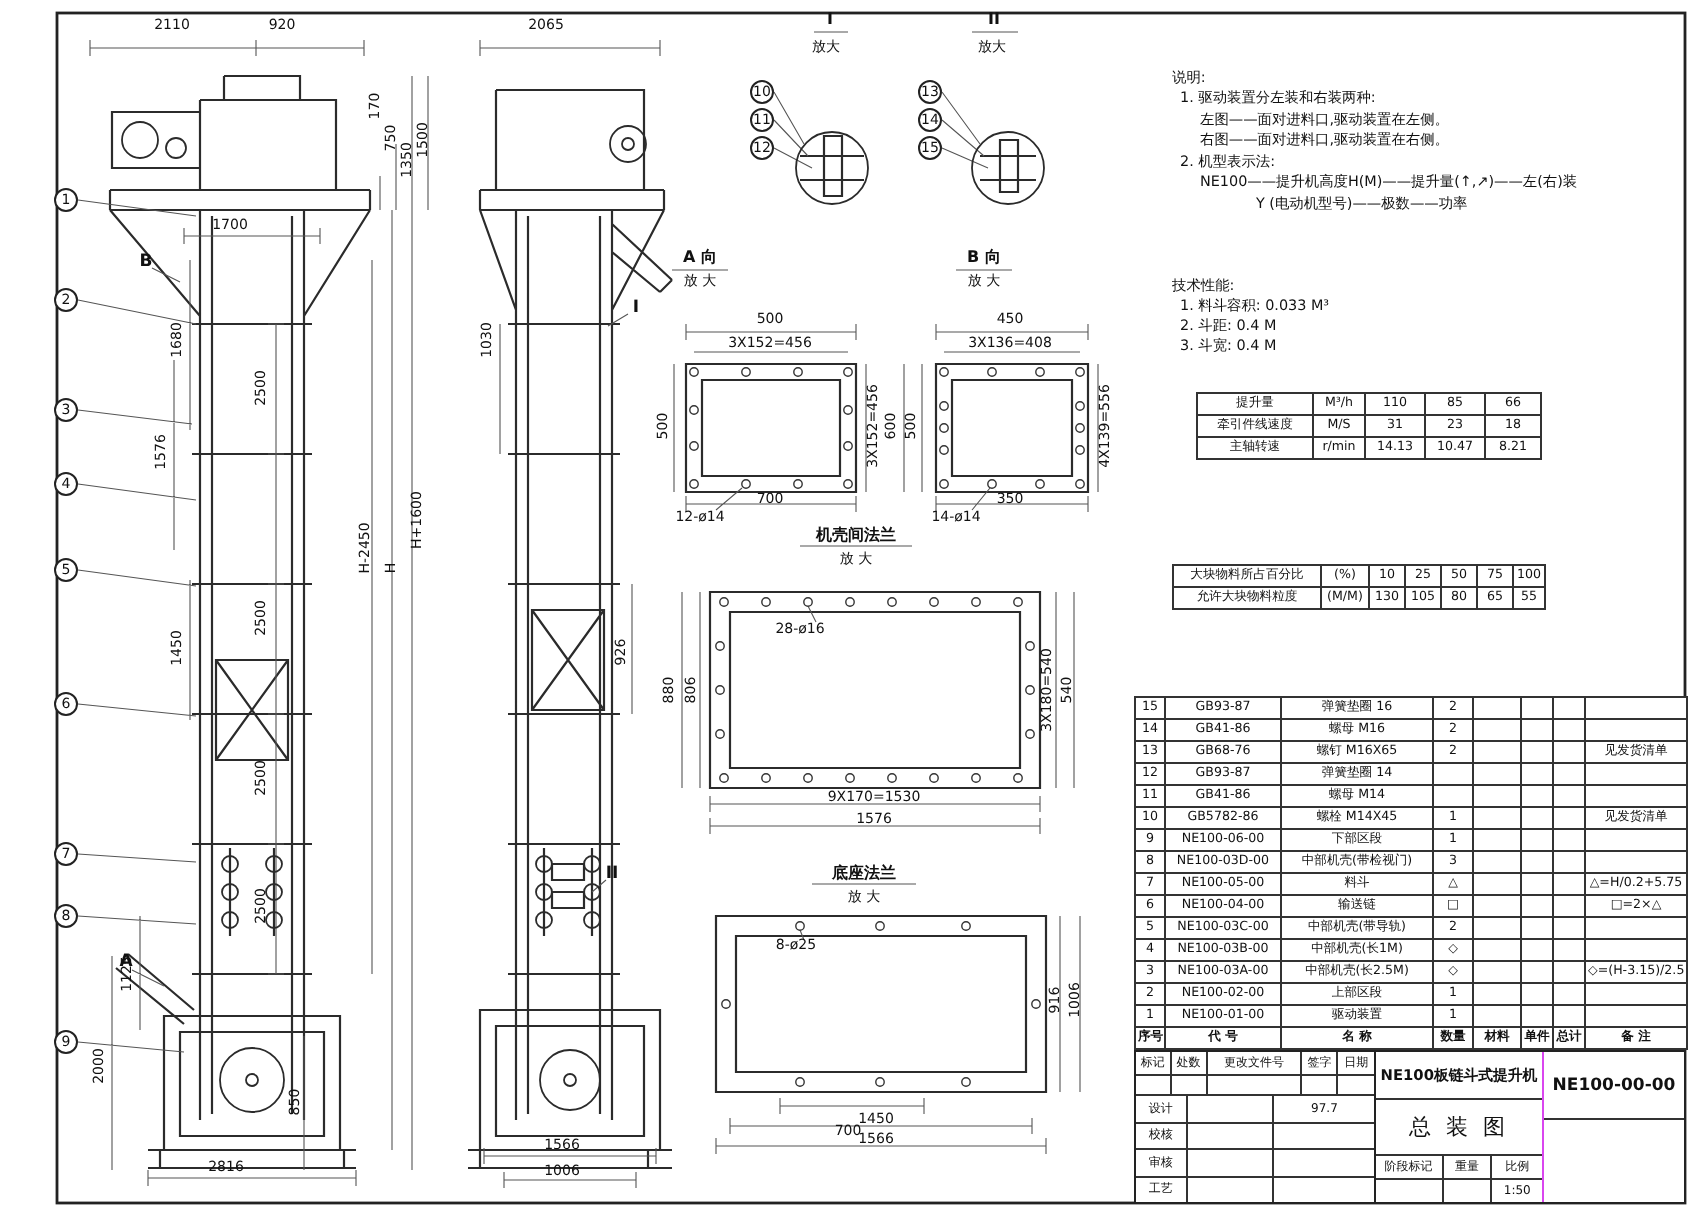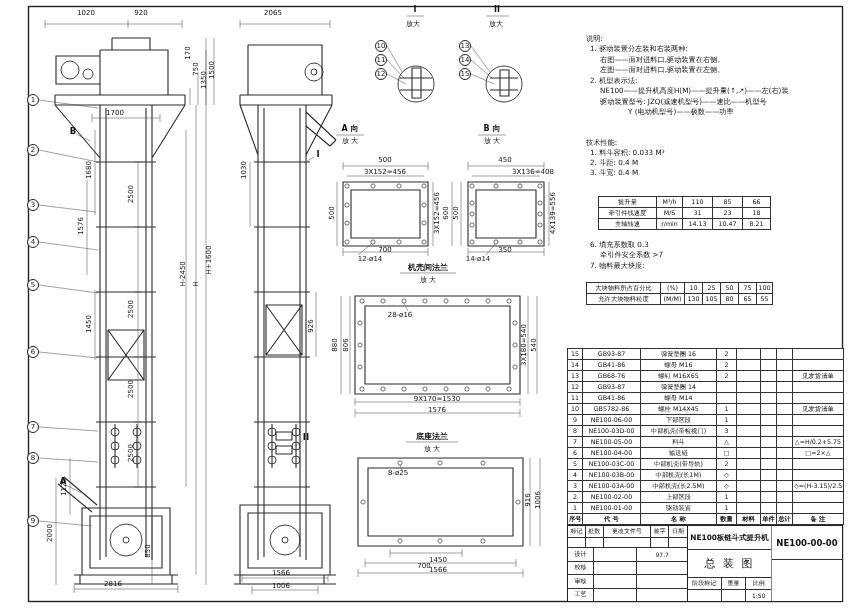--- a/index.html
+++ b/index.html
@@ -200,21 +200,21 @@
       <circle cx="400" cy="541" r="2.1" class="h"></circle>
       <circle cx="440" cy="463" r="2.1" class="h"></circle>
       <circle cx="440" cy="541" r="2.1" class="h"></circle>
       <circle cx="483" cy="463" r="2.1" class="h"></circle>
       <circle cx="483" cy="541" r="2.1" class="h"></circle>
       <circle cx="363" cy="502" r="2.1" class="h"></circle>
       <circle cx="518" cy="502" r="2.1" class="h"></circle>
     </svg>
 
 <div id="labels">
-      <div class="lbl" style="left: 86px; top: 13px;">1020</div>
+      <div class="lbl" style="left: 86px; top: 13px;">2110</div>
       <div class="lbl" style="left: 141px; top: 13px;">920</div>
       <div class="lbl rot" style="left: 188px; top: 53px;">170</div>
       <div class="lbl rot" style="left: 196px; top: 69px;">750</div>
       <div class="lbl rot" style="left: 204px; top: 80px;">1350</div>
       <div class="lbl rot" style="left: 212px; top: 70px;">1500</div>
       <div class="lbl" style="left: 115px; top: 113px;">1700</div>
       <div class="lbl rot" style="left: 89px; top: 170px;">1680</div>
       <div class="lbl rot" style="left: 81px; top: 226px;">1576</div>
       <div class="lbl rot" style="left: 131px; top: 194px;">2500</div>
       <div class="lbl rot" style="left: 131px; top: 309px;">2500</div>
@@ -241,25 +241,25 @@
       <div class="lbl vt2" style="left: 413px; top: 24px;">放大</div>
       <div class="lbl vt" style="left: 497px; top: 10px;">II</div>
       <div class="lbl vt2" style="left: 496px; top: 24px;">放大</div>
       <div class="lbl vt" style="left: 350px; top: 129px;">A 向</div>
       <div class="lbl vt2" style="left: 350px; top: 141px;">放 大</div>
       <div class="lbl" style="left: 385px; top: 160px;">500</div>
       <div class="lbl" style="left: 385px; top: 172px;">3X152=456</div>
       <div class="lbl rot" style="left: 332px; top: 213px;">500</div>
       <div class="lbl rot" style="left: 437px; top: 213px;">3X152=456</div>
       <div class="lbl" style="left: 385px; top: 250px;">700</div>
-      <div class="lbl" style="left: 370px; top: 259px;">12-ø14</div>
+      <div class="lbl" style="left: 350px; top: 259px;">12-ø14</div>
       <div class="lbl vt" style="left: 492px; top: 129px;">B 向</div>
       <div class="lbl vt2" style="left: 492px; top: 141px;">放 大</div>
       <div class="lbl" style="left: 505px; top: 160px;">450</div>
-      <div class="lbl" style="left: 533px; top: 172px;">3X136=408</div>
+      <div class="lbl" style="left: 505px; top: 172px;">3X136=408</div>
       <div class="lbl rot" style="left: 446px; top: 213px;">600</div>
       <div class="lbl rot" style="left: 456px; top: 213px;">500</div>
       <div class="lbl rot" style="left: 553px; top: 213px;">4X139=556</div>
       <div class="lbl" style="left: 505px; top: 250px;">350</div>
       <div class="lbl" style="left: 478px; top: 259px;">14-ø14</div>
       <div class="lbl vt" style="left: 428px; top: 268px;">机壳间法兰</div>
       <div class="lbl vt2" style="left: 428px; top: 280px;">放 大</div>
       <div class="lbl" style="left: 400px; top: 315px;">28-ø16</div>
       <div class="lbl rot" style="left: 335px; top: 345px;">880</div>
       <div class="lbl rot" style="left: 346px; top: 345px;">806</div>
@@ -288,25 +288,24 @@
       <div class="balloon" style="left: 381px; top: 60px;">11</div>
       <div class="balloon" style="left: 381px; top: 74px;">12</div>
       <div class="balloon" style="left: 465px; top: 46px;">13</div>
       <div class="balloon" style="left: 465px; top: 60px;">14</div>
       <div class="balloon" style="left: 465px; top: 74px;">15</div>
     </div>
 
 <div class="notes rp">
   <div>说明:</div>
   <div class="ind1">1. 驱动装置分左装和右装两种:</div>
+  <div class="ind2">左图——面对进料口,驱动装置在左侧。</div>
   <div class="ind2">右图——面对进料口,驱动装置在右侧。</div>
-  <div class="ind2">左图——面对进料口,驱动装置在左侧。</div>
   <div class="ind1">2. 机型表示法:</div>
   <div class="ind2">NE100——提升机高度H(M)——提升量(↑,↗)——左(右)装</div>
-  <div class="ind2">驱动装置型号: JZQ(减速机型号)——速比——机型号</div>
   <div class="ind3">Y (电动机型号)——极数——功率</div>
 </div>
 
 <div class="tech rp">
   <div>技术性能:</div>
   <div class="ind1">1. 料斗容积: 0.033 M³</div>
   <div class="ind1">2. 斗距: 0.4 M</div>
   <div class="ind1">3. 斗宽: 0.4 M</div>
 </div>
 
@@ -336,25 +335,20 @@
         <tr>
           <td>主轴转速</td>
           <td>r/min</td>
           <td>14.13</td>
           <td>10.47</td>
           <td>8.21</td>
         </tr>
       </tbody>
 </table>
 
-<div class="tech2 rp">
-  <div class="ind1">6. 填充系数取 0.3</div>
-  <div class="ind2">牵引件安全系数 &gt;7</div>
-  <div class="ind1">7. 物料最大块度:</div>
-</div>
 
 <table id="spec2">
   <colgroup>
         <col style="width:74px">
         <col style="width:24px">
         <col style="width:18px">
         <col style="width:18px">
         <col style="width:18px">
         <col style="width:18px">
         <col style="width:16px">

